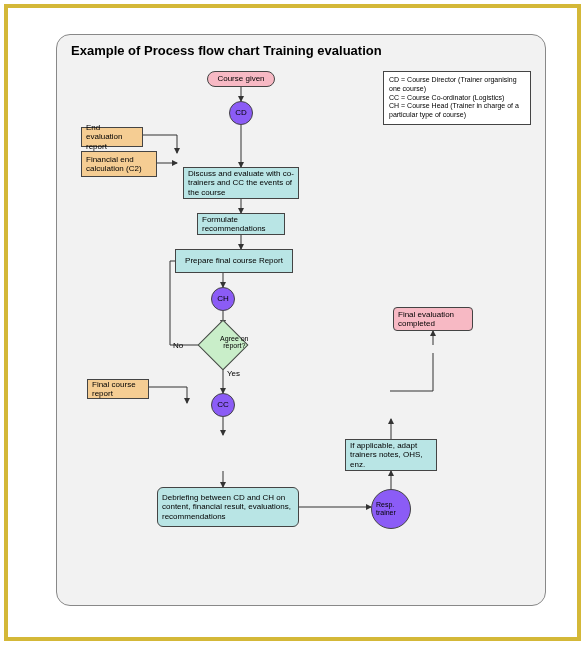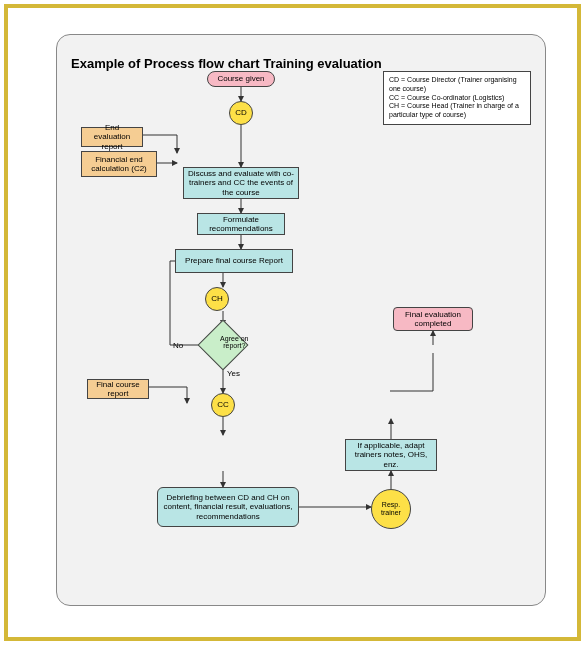--- a/index.html
+++ b/index.html
@@ -1,22 +1,22 @@
 <!DOCTYPE html>
 <html><head>
 <meta charset="utf-8">
 <style>
 *{box-sizing:border-box;margin:0;padding:0}
 body{width:585px;height:645px;background:#fff;font-family:Arial,sans-serif;position:relative}
 .outer{position:absolute;top:4px;left:4px;width:577px;height:637px;border:4px solid #d4b838}
 .panel{position:absolute;top:26px;left:48px;width:490px;height:572px;background:#f2f2f2;border:1px solid #888;border-radius:14px}
-.title{position:absolute;top:21px;left:14px;font-size:13px;font-weight:bold;color:#000}
-.node{position:absolute;display:flex;align-items:center;justify-content:center;text-align:center;font-size:8px;line-height:1.15;padding:2px 4px;border:1px solid #444}
+.title{position:absolute;top:8px;left:14px;font-size:13px;font-weight:bold;color:#000}
+.node{position:absolute;display:flex;align-items:center;justify-content:center;text-align:left;font-size:8px;line-height:1.15;padding:2px 4px;border:1px solid #444}
 .term{background:#f7b9c4;border-radius:10px}
-.circ{background:#fde047;border-radius:50%}
+.circ{background:#8b5cf6;border-radius:50%}
 .proc{background:#b9e5e5}
 .proc2{background:#b9e5e5}
 .data{background:#f5cd93}
 .diamond{background:#c9eec9;transform:rotate(45deg);border:1px solid #444}
 .diamond span{transform:rotate(-45deg);display:block}
 .legend{position:absolute;top:36px;right:14px;width:148px;border:1px solid #444;background:#fff;font-size:7px;line-height:1.25;padding:4px 5px}
 svg.arrows{position:absolute;top:0;left:0;width:100%;height:100%;pointer-events:none}
 .lbl{position:absolute;font-size:8px}
 </style>
 </head>
@@ -60,21 +60,21 @@
     <path d="M333 356 L376 356 L376 318" stroke="#333" stroke-width="1" fill="none"></path>
   </svg>
 
   <div class="node term" style="top:36px;left:150px;width:68px;height:16px">Course given</div>
   <div class="node circ" style="top:66px;left:172px;width:24px;height:24px">CD</div>
   <div class="node data" style="top:92px;left:24px;width:62px;height:20px">End evaluation report</div>
   <div class="node data" style="top:116px;left:24px;width:76px;height:26px">Financial end calculation (C2)</div>
   <div class="node proc" style="top:132px;left:126px;width:116px;height:32px">Discuss and evaluate with co-trainers and CC the events of the course</div>
   <div class="node proc" style="top:178px;left:140px;width:88px;height:22px">Formulate recommendations</div>
   <div class="node proc" style="top:214px;left:118px;width:118px;height:24px">Prepare final course Report</div>
-  <div class="node circ" style="top:252px;left:148px;width:24px;height:24px">CH</div>
+  <div class="node circ" style="top:252px;left:154px;width:24px;height:24px">CH</div>
   <div class="diamond" style="position:absolute;top:292px;left:148px;width:36px;height:36px">
         <span style="font-size:7px;width:46px;text-align:center">Agree on report?</span>
       </div>
   <div class="lbl" style="top:306px;left:116px">No</div>
   <div class="lbl" style="top:334px;left:170px">Yes</div>
   <div class="node data" style="top:344px;left:30px;width:62px;height:20px">Final course report</div>
   <div class="node circ" style="top:358px;left:154px;width:24px;height:24px">CC</div>
   <div class="node proc2" style="top:452px;left:100px;width:142px;height:40px;border-radius:6px">Debriefing between CD and CH on content, financial result, evaluations, recommendations</div>
   <div class="node circ" style="top:454px;left:314px;width:40px;height:40px;font-size:7px">Resp. trainer</div>
   <div class="node proc" style="top:404px;left:288px;width:92px;height:32px">If applicable, adapt trainers notes, OHS, enz.</div>

